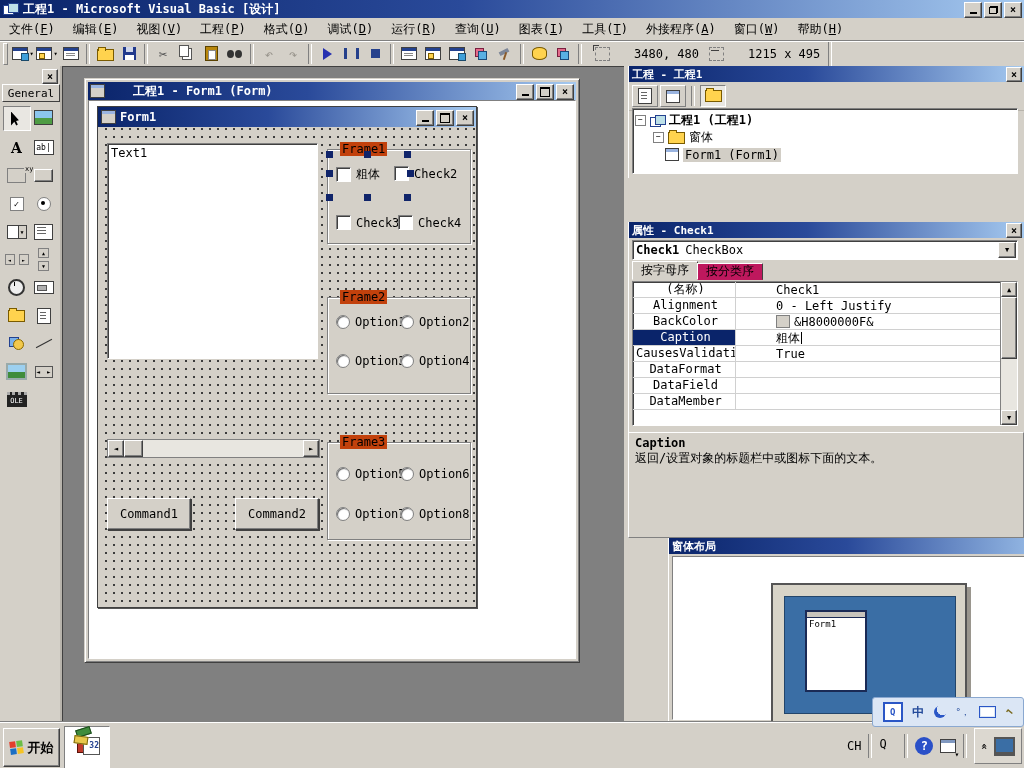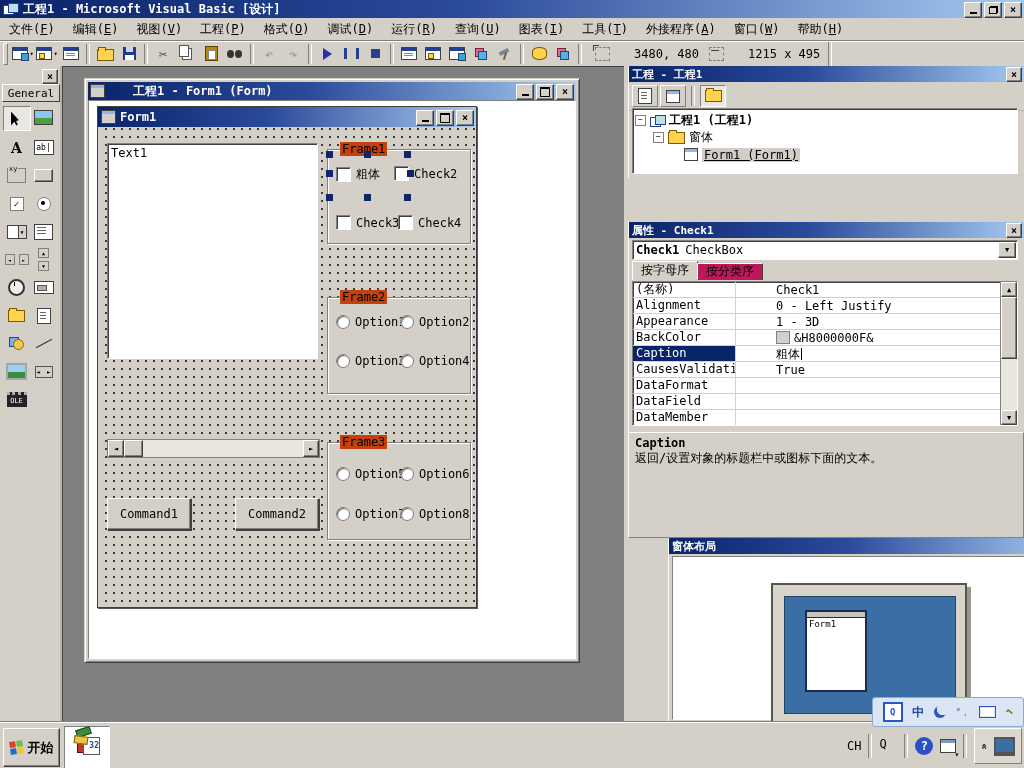--- a/index.html
+++ b/index.html
@@ -61,21 +61,21 @@
   .tb-close{position:absolute;right:4px;top:3px;}
   .tb-tab{position:absolute;left:2px;top:18px;width:56px;height:16px;background:#d4d0c8;border:1px solid;border-color:#ffffff #404040 #404040 #ffffff;display:flex;align-items:center;justify-content:center;font-size:11px;}
   .tb-grid{position:absolute;left:3px;top:40px;width:56px;display:grid;grid-template-columns:27px 27px;row-gap:5px;justify-items:center;}
   .tb-cell{width:26px;height:23px;display:flex;align-items:center;justify-content:center;}
   .tb-cell.sel{border:1px solid;border-color:#808080 #ffffff #ffffff #808080;background:#e9e7e2;}
   .x-pointer{width:11px;height:14px;background:#000;clip-path:polygon(0 0,0 100%,30% 74%,48% 100%,62% 92%,46% 68%,72% 62%);}
   .x-pic{width:17px;height:13px;border:1px solid #404040;background:linear-gradient(#8cc6ee 55%,#4e9c44 45%);}
   .x-label{font-family:"DejaVu Serif",serif;font-weight:bold;font-size:14px;}
   .x-text{width:18px;height:13px;background:#fff;border:1px solid #404040;font-size:8px;display:flex;align-items:center;justify-content:center;}
   .x-frame{width:17px;height:13px;border:1px solid #808080;position:relative;font-size:7px;}
-  .x-frame span{position:absolute;top:-4px;left:0;background:#d4d0c8;padding:0 1px;}
+  .x-frame span{position:absolute;top:-4px;left:16px;background:#d4d0c8;padding:0 1px;}
   .x-cmd{width:17px;height:11px;background:#d4d0c8;border:1px solid;border-color:#fff #404040 #404040 #fff;box-shadow:inset -1px -1px 0 #808080;}
   .x-check{width:12px;height:12px;background:#fff;border:1px solid #808080;font-size:9px;display:flex;align-items:center;justify-content:center;}
   .x-opt{width:12px;height:12px;background:#fff;border:1px solid #808080;border-radius:50%;position:relative;}
   .x-opt::after{content:"";position:absolute;left:3px;top:3px;width:4px;height:4px;background:#000;border-radius:50%;}
   .x-combo{width:18px;height:12px;background:#fff;border:1px solid #404040;position:relative;}
   .x-combo::after{content:"▼";position:absolute;right:0;top:0;bottom:0;width:7px;background:#d4d0c8;border-left:1px solid #404040;font-size:5px;display:flex;align-items:center;justify-content:center;}
   .x-list{width:17px;height:14px;background:#fff;border:1px solid #404040;position:relative;}
   .x-list::after{content:"";position:absolute;left:2px;top:2px;width:9px;height:1px;background:#666;box-shadow:0 3px 0 #666,0 6px 0 #666;}
   .x-hs{display:flex;}
   .x-hs i{width:8px;height:9px;background:#d4d0c8;border:1px solid #808080;font-size:5px;font-style:normal;display:flex;align-items:center;justify-content:center;}
@@ -550,28 +550,28 @@
       <div class="trow">
         <span class="expander">−</span>
         <span class="t-proj"></span>
         <span style="font-weight:bold;">工程1 (工程1)</span>
       </div>
       <div class="trow" style="padding-left:18px;">
         <span class="expander">−</span>
         <span class="t-folder"></span>
         <span>窗体</span>
       </div>
-      <div class="trow" style="padding-left:49px;text-decoration:underline;">
+      <div class="trow" style="padding-left:30px;">
         <span class="t-form"></span>
         <span class="tsel">Form1 (Form1)</span>
       </div>
     </div>
   </div>
 
-  <div class="panel" style="top:222px;height:210px;">
+  <div class="panel" style="top:222px;height:210px;text-align:center;">
     <div class="ptitle grad">
       <span class="caption-txt">属性 - Check1</span>
       <span class="wbtn wbtn-s pclose">
           <span>×</span>
         </span>
     </div>
     <div class="objcombo">
       <span style="font-weight:bold;margin-right:6px;">Check1</span>
       <span>CheckBox</span>
       <span class="combobtn">
@@ -584,24 +584,20 @@
     </div>
     <div class="pgrid">
       <div style="margin-right:16px;">
         <div class="prow">
             <div class="pname">(名称)</div>
             <div class="pval">Check1</div>
           </div>
         <div class="prow">
             <div class="pname">Alignment</div>
             <div class="pval">0 - Left Justify</div>
-          </div>
-        <div class="prow">
-            <div class="pname">Appearance</div>
-            <div class="pval">1 - 3D</div>
           </div>
         <div class="prow">
             <div class="pname">BackColor</div>
             <div class="pval">
               <span class="swatch"></span>
               <span>&amp;H8000000F&amp;</span>
             </div>
           </div>
         <div class="prow">
             <div class="pname sel">Caption</div>

